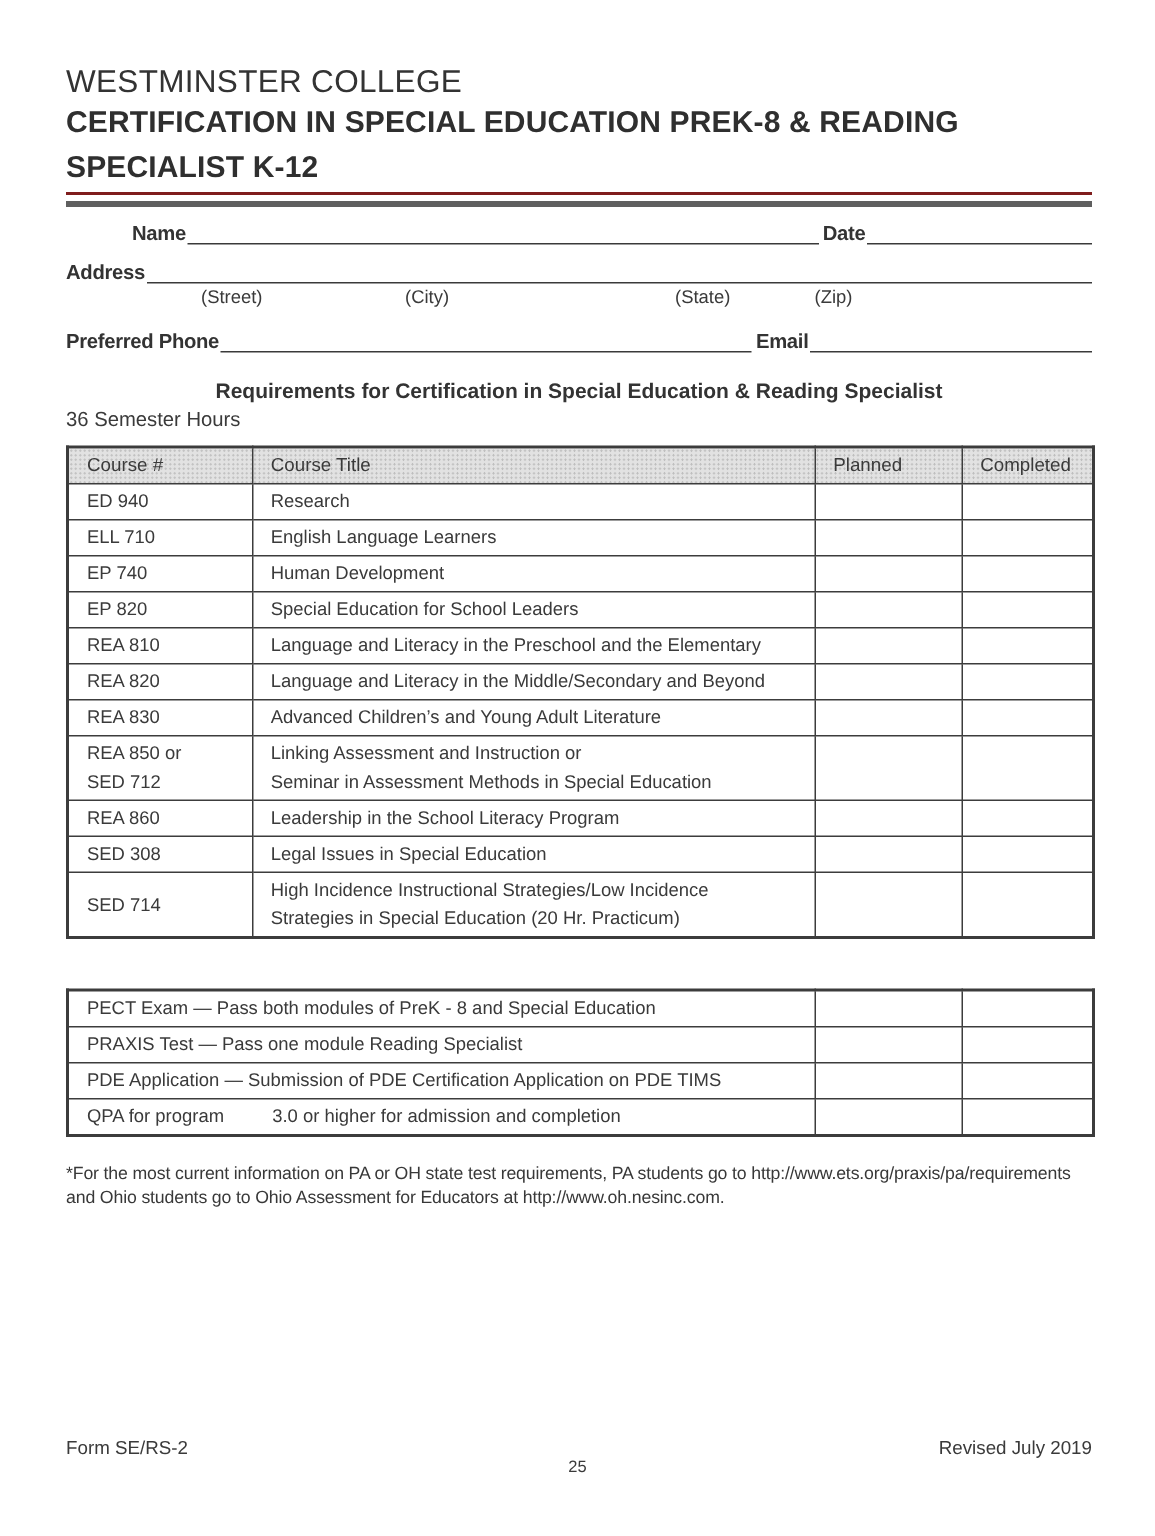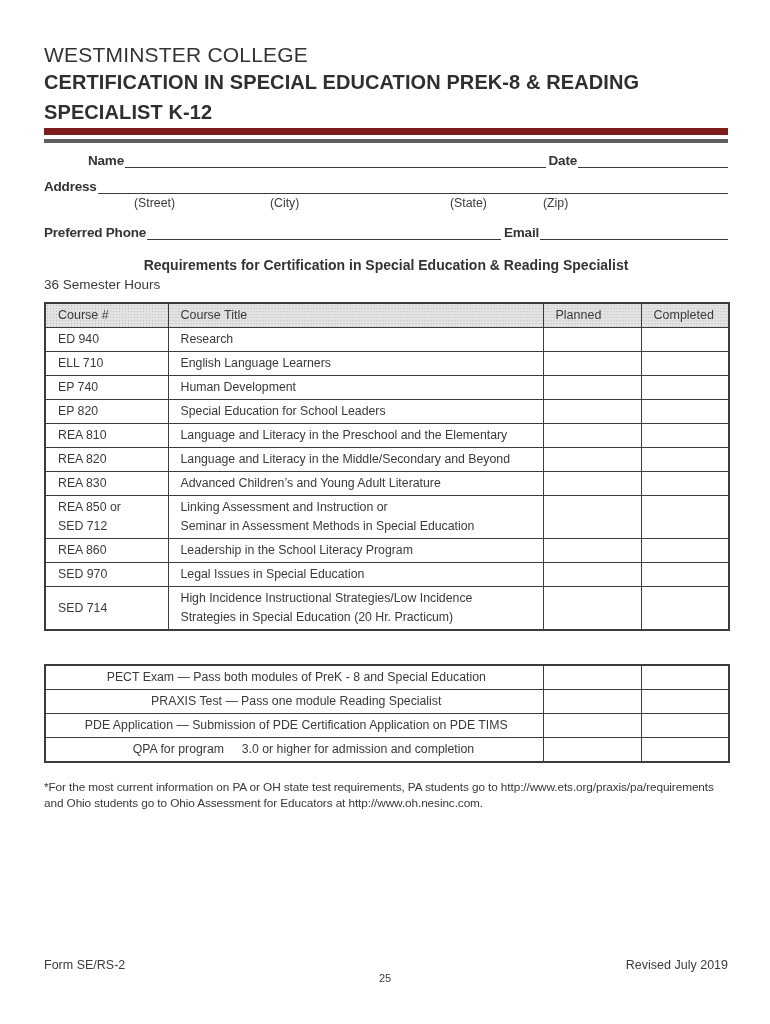--- a/index.html
+++ b/index.html
@@ -18,21 +18,21 @@
   .college {
     font-size: 21px; font-weight: normal; line-height: 25px;
     color: #333; letter-spacing: 0.2px;
   }
   .doc-title {
     font-size: 20px; font-weight: bold; line-height: 30px; color: #2f2f2f;
     letter-spacing: 0.1px;
   }
   .doc-title-last {
     display: block;
-    border-bottom: 7px solid #7f1d1d;
+    border-bottom: 2px solid #7f1d1d;
     padding-bottom: 1px;
   }
   .double-rule {
     margin-top: 4px; height: 2px;
     border-top: 2px solid #5f5f5f;
     border-bottom: 2px solid #5f5f5f;
   }
 
   
   .form-row {
@@ -95,21 +95,21 @@
     background-size: 3px 3px;
     font-size: 12.5px;
     height: 16px;
   }
   th.c-center, td.c-center { text-align: center; padding: 2px 4px; }
   td.pre { white-space: pre-line; }
   tr.r-single td { height: 24px; }
   tr.r-double td { height: 43px; }
 
   table.grid2 { margin-top: 33px; }
-  table.grid2 td { height: 17px; text-align: center; }
+  table.grid2 td { height: 17px; }
   .qpa-label { display: inline-block; width: 120px; }
 
   
   .footnote {
     margin-top: 17px;
     font-size: 11.8px; line-height: 15.5px; color: #383838;
     letter-spacing: -0.1px;
   }
 
   
@@ -231,21 +231,21 @@
           <td></td>
           <td></td>
         </tr>
         <tr class="r-single">
           <td class="pre">REA 860</td>
           <td class="pre">Leadership in the School Literacy Program</td>
           <td></td>
           <td></td>
         </tr>
         <tr class="r-single">
-          <td class="pre">SED 970</td>
+          <td class="pre">SED 308</td>
           <td class="pre">Legal Issues in Special Education</td>
           <td></td>
           <td></td>
         </tr>
         <tr class="r-double">
           <td class="pre">SED 714</td>
           <td class="pre">High Incidence Instructional Strategies/Low Incidence
 Strategies in Special Education (20 Hr. Practicum)</td>
           <td></td>
           <td></td>

